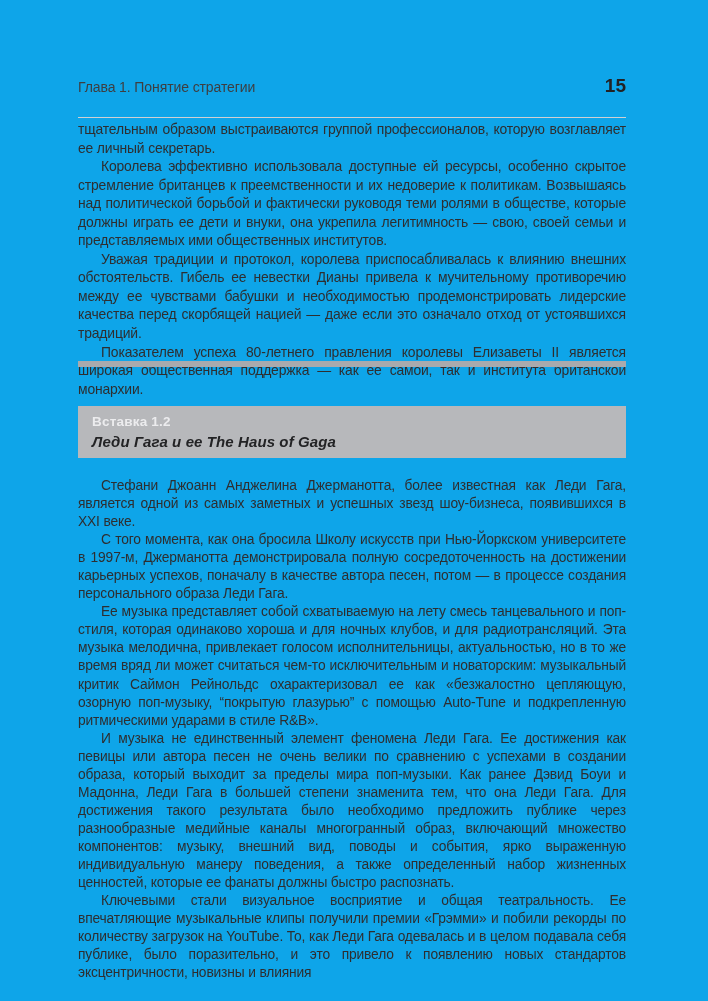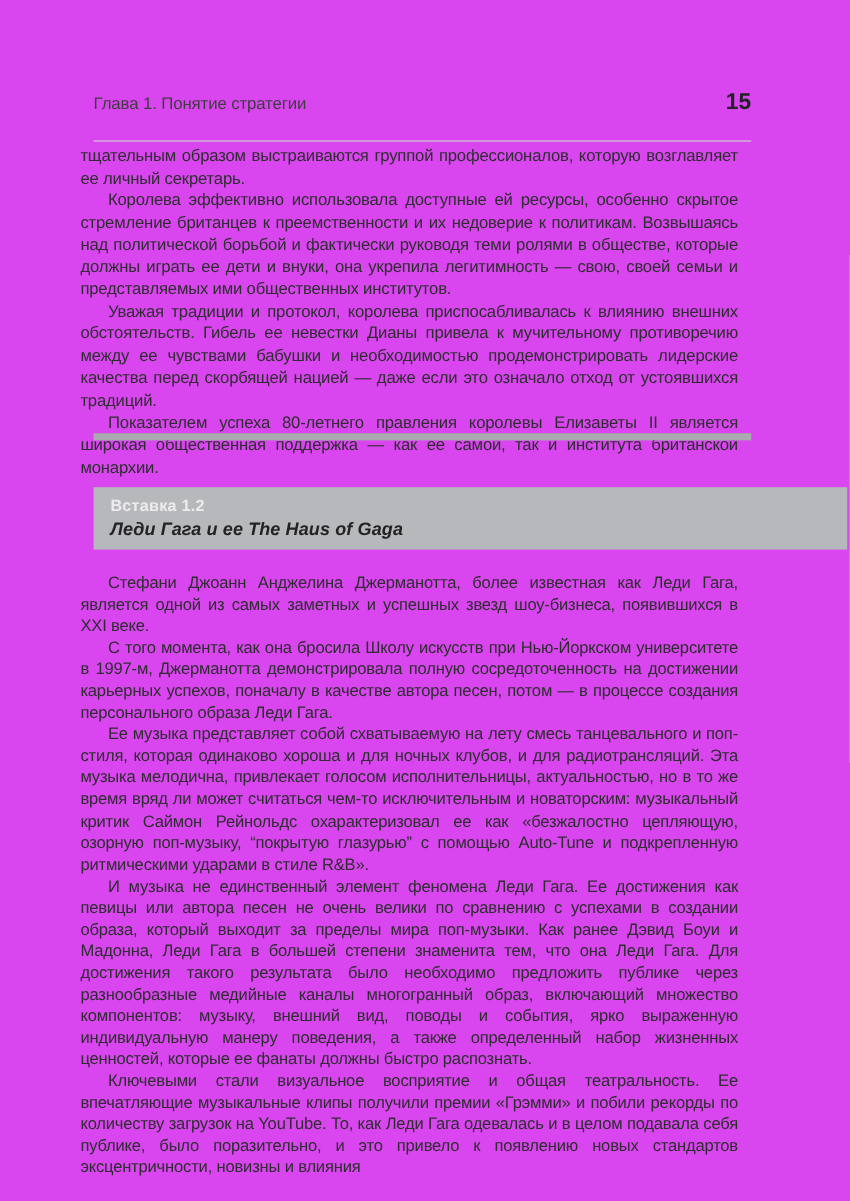--- a/index.html
+++ b/index.html
@@ -5,21 +5,21 @@
   html, body { margin: 0; padding: 0; }
   body {
     background: #f4f4f4;
     font-family: "Liberation Sans", "DejaVu Sans", sans-serif;
   }
   .page {
     position: relative;
     width: 708px;
     height: 1001px;
     margin: 0 auto;
-    background: #d946ef;
+    background: #0ea5e9;
     overflow: hidden;
   }
   
   .running-header {
     position: absolute;
     left: 78px;
     width: 548px;
     top: 75px;
     display: flex;
     justify-content: space-between;
@@ -39,21 +39,21 @@
     position: absolute;
     left: 78px;
     width: 548px;
     top: 117px;
     height: 1px;
     background: #d0d0d2;
   }
   
   .body-text {
     position: absolute;
-    left: 67px;
+    left: 78px;
     width: 548px;
     text-align: justify;
     color: #2e2e30;
   }
   .body-text p {
     margin: 0;
     text-indent: 23px;
     hyphens: manual;
   }
   .body-text p.noindent { text-indent: 0; }
@@ -75,21 +75,21 @@
     left: 78px;
     width: 548px;
     top: 361px;
     height: 6px;
     background: #a9aaad;
   }
   
   .insert-box {
     position: absolute;
     left: 78px;
-    width: 628px;
+    width: 548px;
     top: 406px;
     height: 52px;
     background: #b7b8bb;
     box-sizing: border-box;
     padding: 7px 14px 0 14px;
   }
   .insert-label {
     font-size: 13.5px;
     font-weight: bold;
     letter-spacing: 0.2px;

